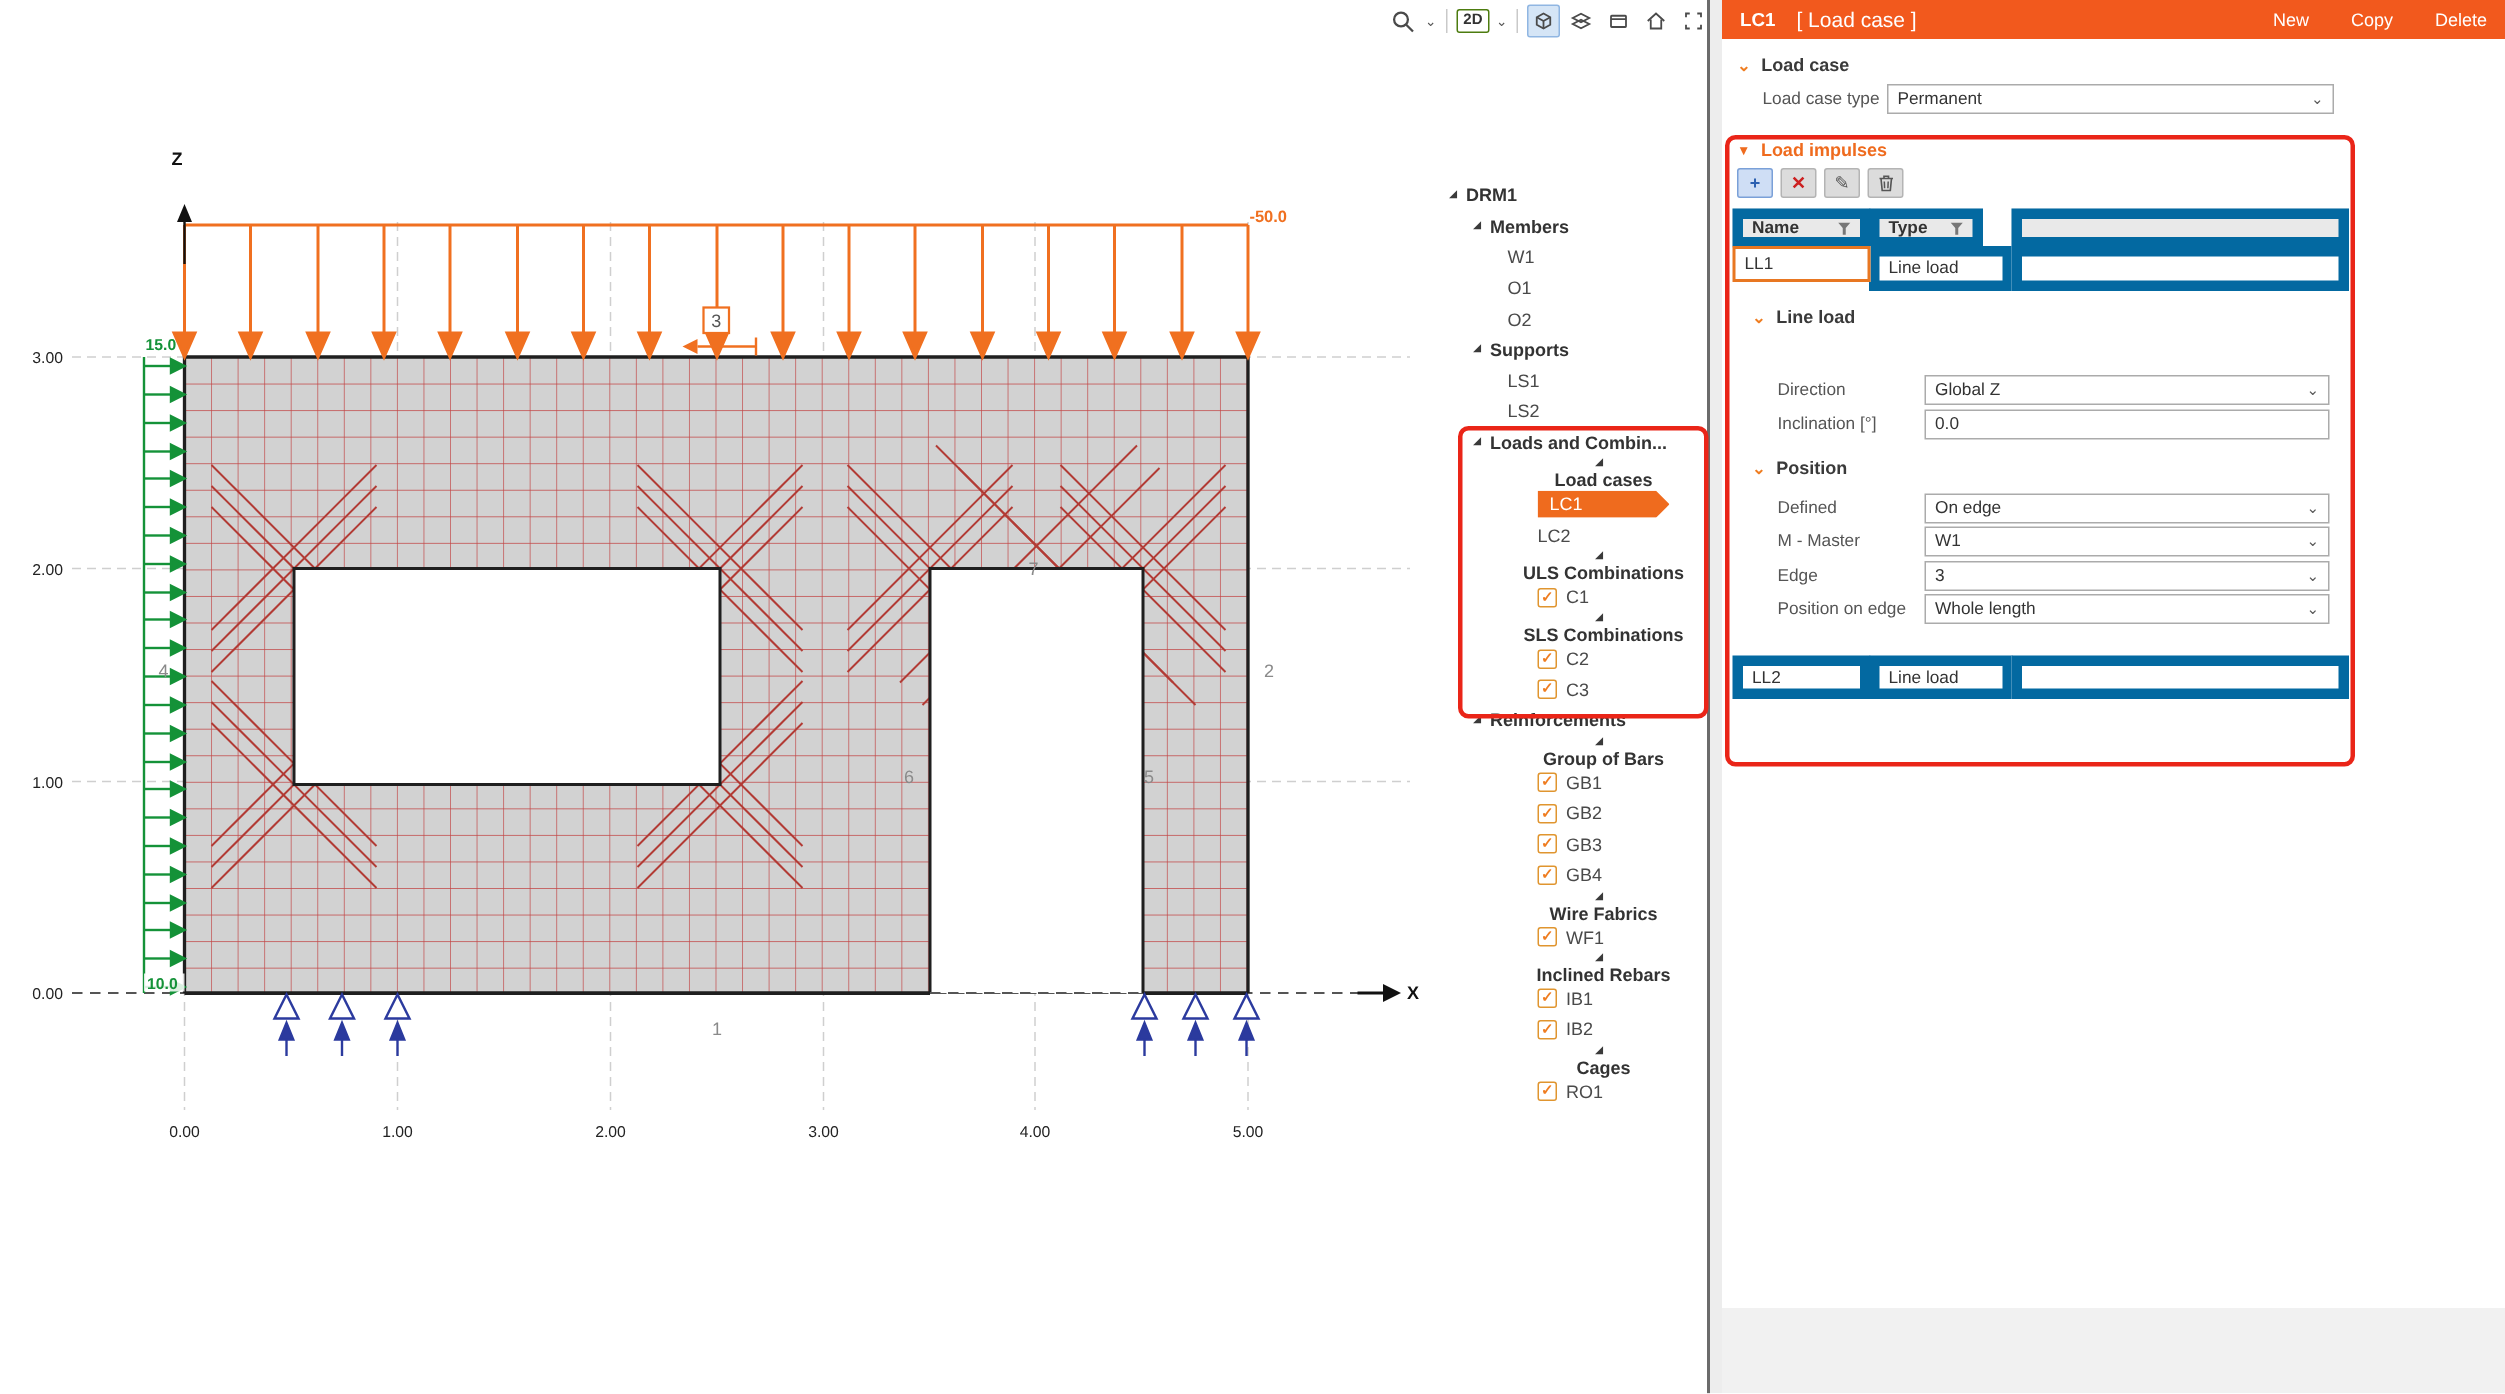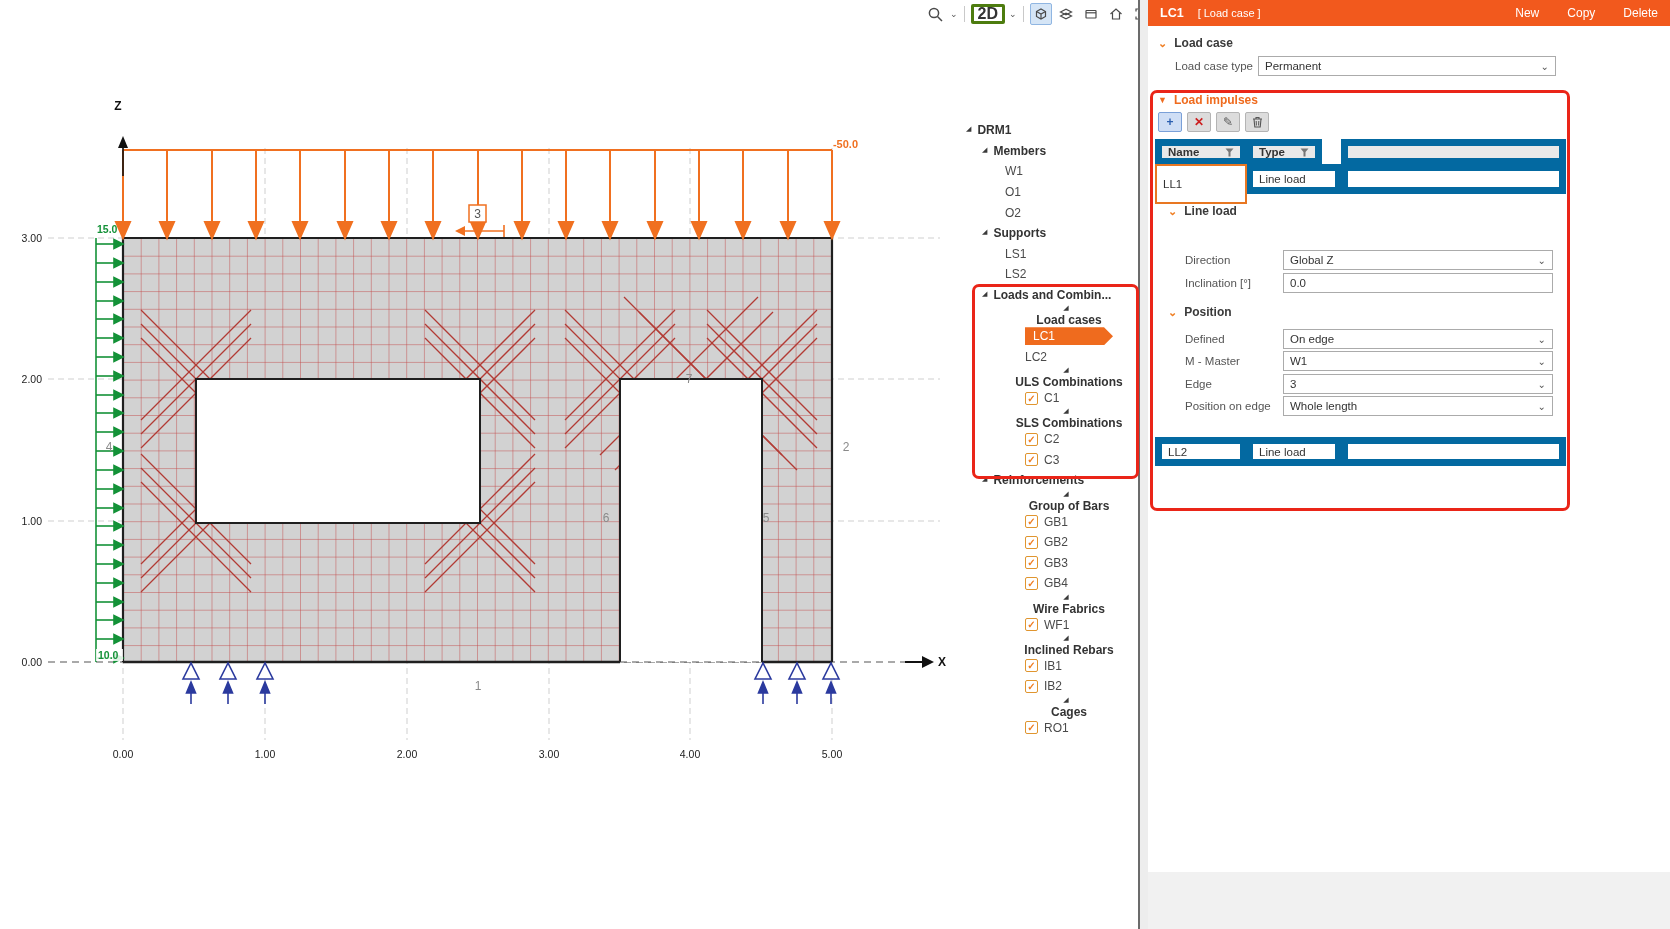--- a/index.html
+++ b/index.html
@@ -13,41 +13,41 @@
   .oval{font-size:11px;fill:#f07020;font-weight:bold;}
   .gval{font-size:10.5px;fill:#149238;font-weight:bold;}
   .axis{font-size:12px;fill:#111;font-weight:bold;}
 
   
   .ctb{position:absolute;top:3px;left:924px;height:22px;display:flex;align-items:center;gap:3px;color:#4a4a4a;z-index:5;}
   .ctb .sep{width:1px;height:16px;background:#c9c9c9;margin:0 3px;}
   .ctb .ibtn{width:22px;height:22px;display:flex;align-items:center;justify-content:center;border-radius:2px;border:1px solid transparent;box-sizing:border-box;}
   .ctb .ibtn.active{background:#d5e5f6;border-color:#90b6e2;}
   .ctb .dd{font-size:9px;color:#555;margin-left:1px;}
-  .btn2d{border:3px solid #4d7c0f;border-radius:2px;font-size:16px;font-weight:bold;color:#333;padding:1px 4px;line-height:12px;}
+  .btn2d{border:1px solid #4d7c0f;border-radius:2px;font-size:10px;font-weight:bold;color:#333;padding:1px 4px;line-height:12px;}
 
   
   .tree{position:absolute;left:960px;top:120px;width:178px;z-index:4;}
   .trow{height:20.6px;display:flex;align-items:center;font-size:12px;color:#4a4a4a;white-space:nowrap;}
   .trow.p .tlabel{font-weight:bold;color:#333;}
   .exp{display:inline-block;font-size:7px;color:#3a3a3a;margin-right:6px;transform:translateY(-1px);}
   .cb{width:13px;height:13px;border:1px solid #e0952f;border-radius:2px;background:#fff;color:#ef7d21;font-size:10px;line-height:11px;text-align:center;font-weight:bold;margin-right:6px;box-sizing:border-box;}
   .lvl0{padding-left:6px;}.lvl1{padding-left:22px;}.lvl2{padding-left:40px;flex-direction:column;}
   .lvl2leaf{padding-left:45px;}.lvl3{padding-left:65px;}
   .sel-flag{background:#ef6b1e;color:#fff;font-size:12px;padding:2px 14px 2px 8px;clip-path:polygon(0 0,calc(100% - 9px) 0,100% 50%,calc(100% - 9px) 100%,0 100%);width:88px;box-sizing:border-box;}
 
   
   .splitter{position:absolute;left:1138px;top:0;width:10px;height:929px;background:#ededed;border-left:2px solid #6b6b6b;box-sizing:border-box;z-index:6;}
 
   
   .panel{position:absolute;left:1148px;top:0;width:522px;height:929px;background:#fff;z-index:6;}
   .panel-footer{position:absolute;left:0;top:872px;width:522px;height:57px;background:#f1f1f1;}
   .panel-header{height:26px;background:#f2591d;color:#fff;display:flex;align-items:center;padding:0 12px;box-sizing:border-box;}
   .ph-title{font-weight:bold;font-size:12.5px;}
-  .ph-sub{font-size:11px;margin-left:14px;}
+  .ph-sub{font-size:14px;margin-left:14px;}
   .ph-actions{margin-left:auto;display:flex;gap:28px;font-size:12px;}
   .ph-actions span{cursor:pointer;}
 
   .sec{position:absolute;display:flex;align-items:center;gap:7px;font-size:12px;font-weight:bold;color:#3a3a3a;}
   .chev{color:#ef7d21;font-size:11px;font-weight:bold;}
   .tri{color:#ef6b1e;font-size:9px;}
   .sec.orange .sec-label{color:#ef6b1e;}
 
   .frow{position:absolute;left:0;width:522px;height:36px;}
   .flabel{position:absolute;font-size:11.5px;color:#555;line-height:20px;}
@@ -478,21 +478,21 @@
         </svg>
     </div>
     <div class="cell h" style="left:98px;top:139px;width:76px;height:26px">
       <span>Type</span>
       <svg class="funnel" width="9" height="9" viewBox="0 0 9 9">
           <path d="M0.5 0.5 H8.5 L5.5 4 V8.5 H3.5 V4 Z" fill="#777"></path>
         </svg>
     </div>
     <div class="cell h" style="left:193px;top:139px;width:225px;height:26px"></div>
 
-    <div class="cell selname" style="left:7px;top:164px;width:92px;height:40px">
+    <div class="cell selname" style="left:7px;top:164px;width:92px;height:24px">
       <span>LL1</span>
     </div>
     <div class="cell" style="left:98px;top:164px;width:96px;height:30px">
       <span>Line load</span>
     </div>
     <div class="cell" style="left:193px;top:164px;width:225px;height:30px"></div>
 
     <div class="sec" style="top:204px;left:20px">
       <span class="chev">⌄</span>
       <span class="sec-label">Line load</span>

